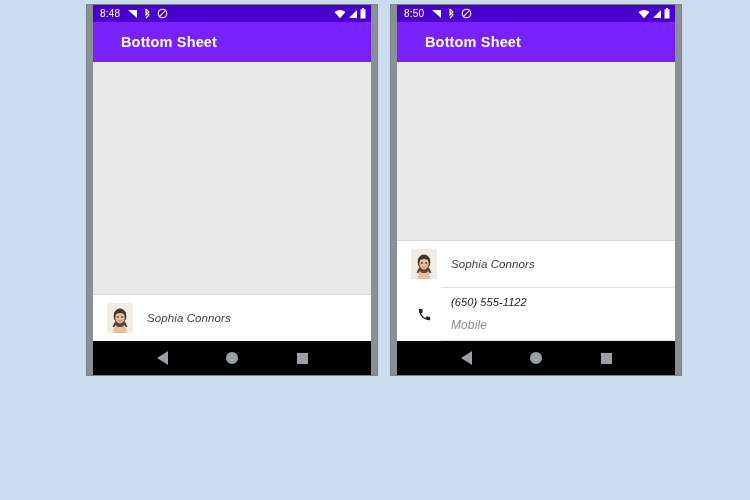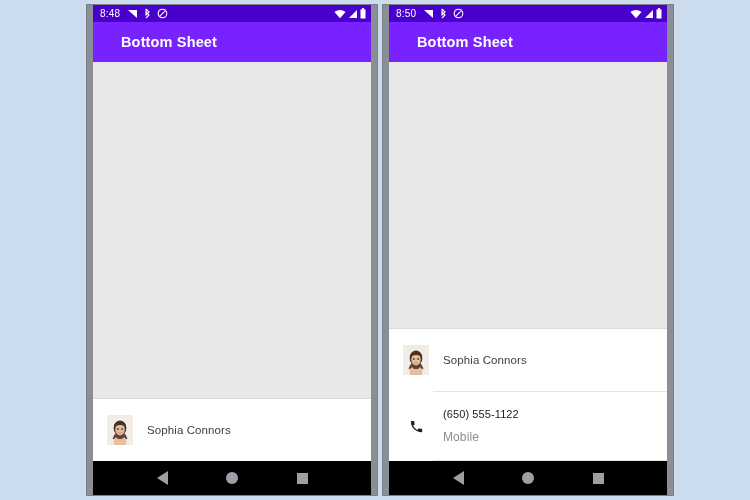--- a/index.html
+++ b/index.html
@@ -13,29 +13,29 @@
     position: relative;
     width: 750px; height: 500px;
     background: #ccdcef;
   }
 
   
   .phone {
     position: absolute;
     top: 4px;
     width: 292px;
-    height: 492px;
+    height: 372px;
     background: #8a8f96;
     border: 1px solid #7b8088;
     padding: 0 6px 0 6px;
     display: flex;
     flex-direction: column;
   }
   .phone.left  { left: 86px; }
-  .phone.right { left: 382px; }
+  .phone.right { left: 390px; }
 
   .screen {
     position: relative;
     flex: 1;
     background: #e8e8e8;
     display: flex;
     flex-direction: column;
     overflow: hidden;
   }
 
@@ -96,22 +96,23 @@
   
   .sheet {
     position: absolute;
     left: 0; right: 0; bottom: 0;
     background: #ffffff;
     border-top: 1px solid #dadada;
   }
   .sheet-row {
     display: flex;
     align-items: center;
-    padding: 16px 14px;
+    padding: 8px 14px;
     min-height: 44px;
+    font-style: italic;
   }
   .sheet-row.contact { min-height: 46px; }
   .sheet-row.detail  { min-height: 49px; align-items: center; }
   .row-divider {
     height: 1px;
     background: #e2e2e2;
     margin-left: 44px;
     margin-right: 0px;
   }
 

